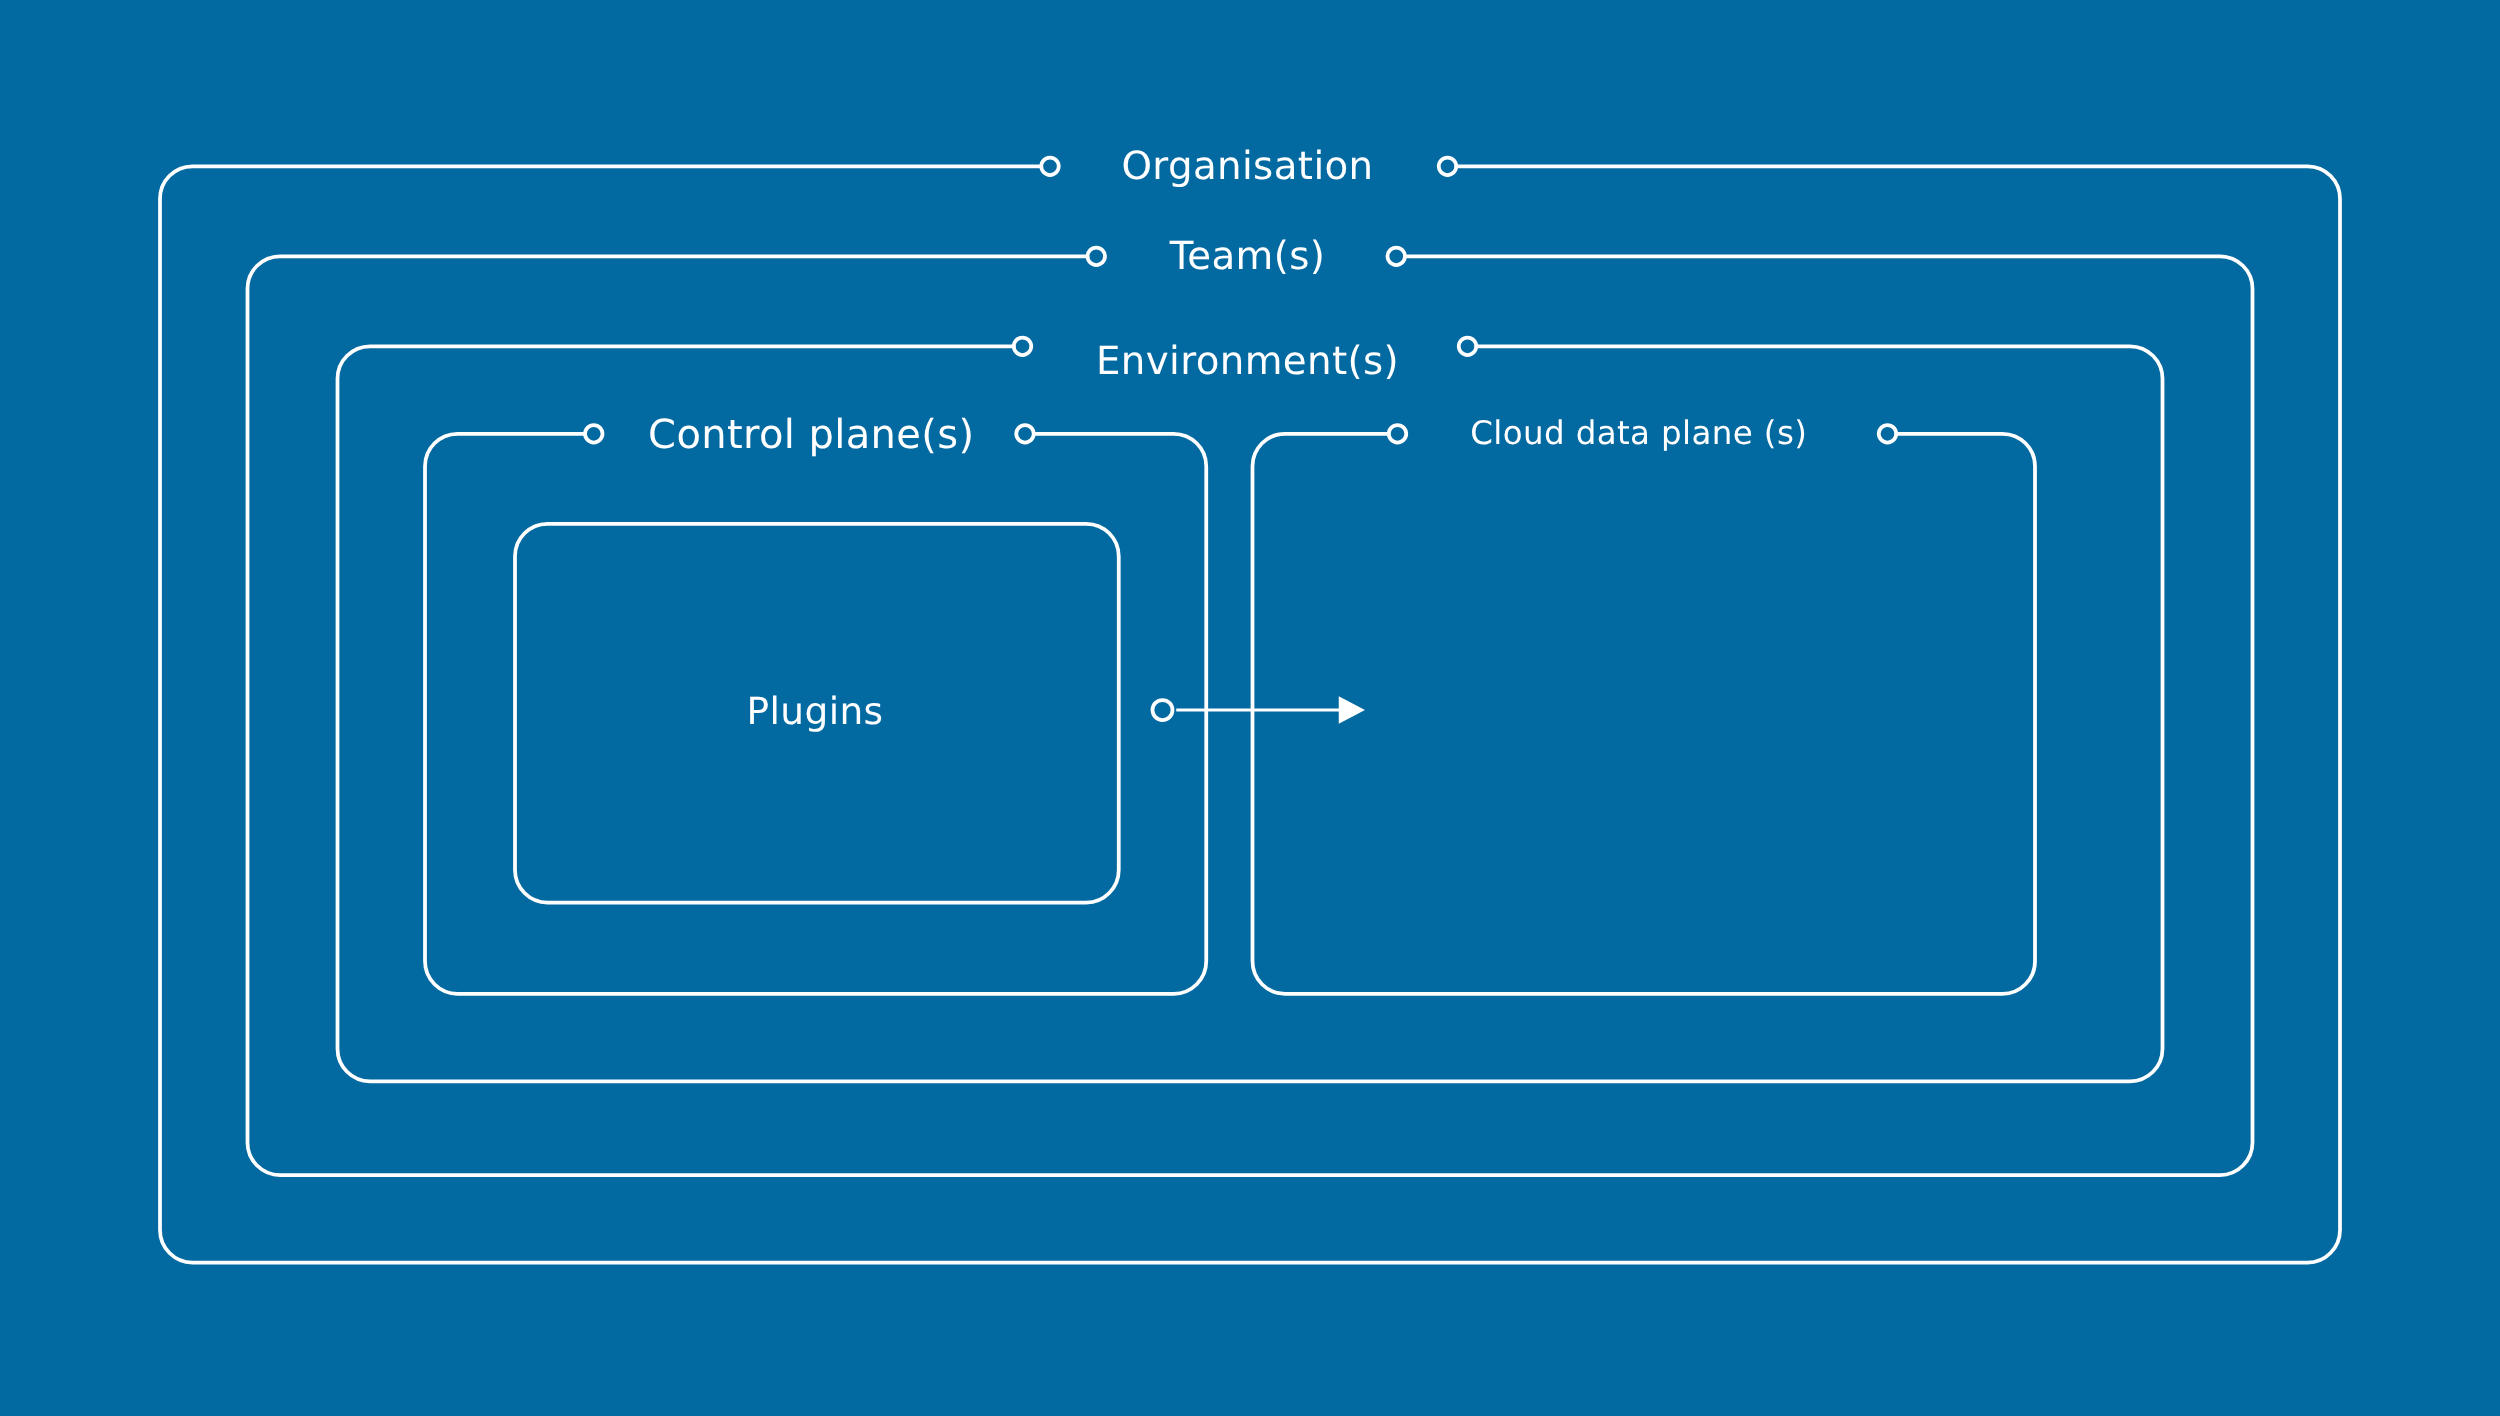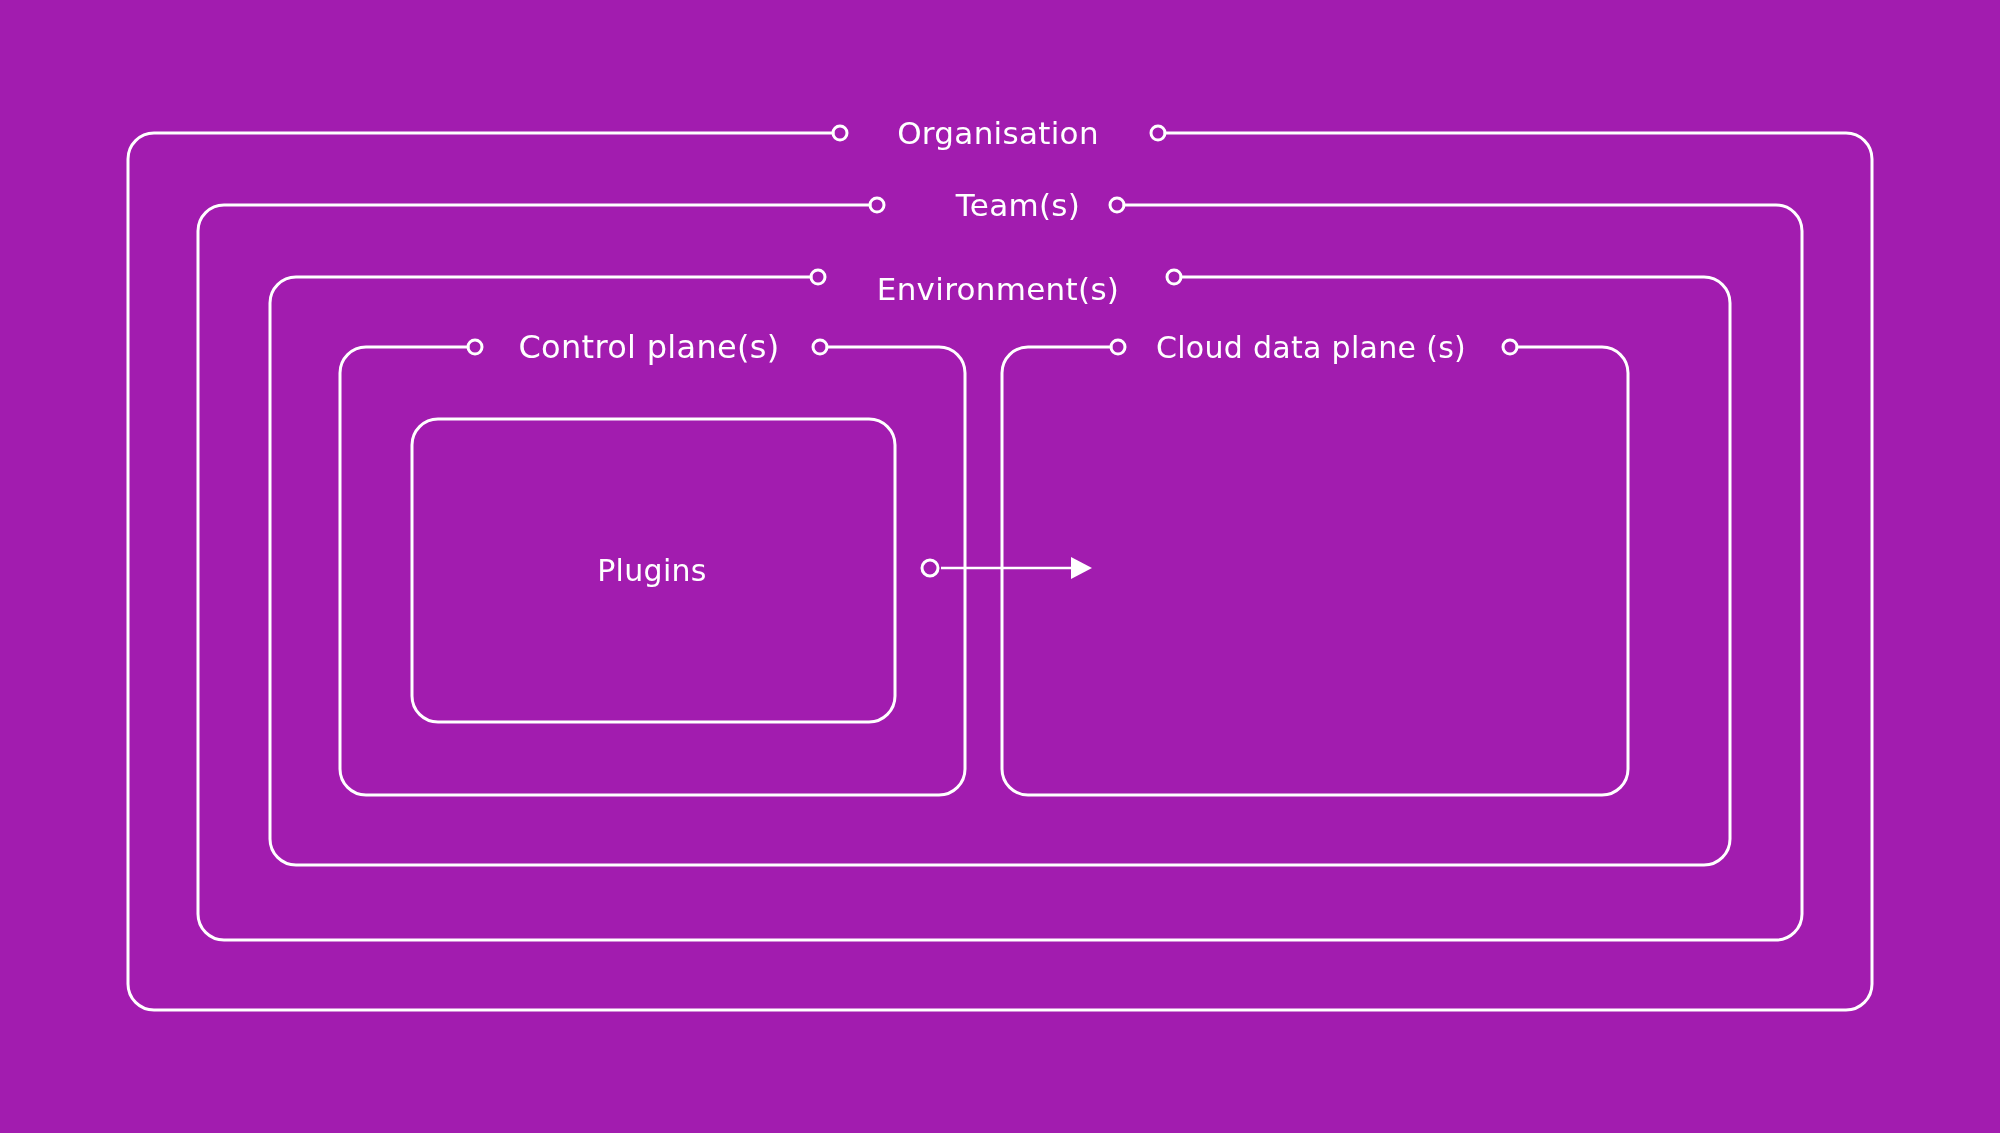--- a/index.html
+++ b/index.html
@@ -10,21 +10,21 @@
   body {
     width: 2000px;
     height: 1133px;
     overflow: hidden;
     font-family: "DejaVu Sans", sans-serif;
   }
   #diagram-root {
     position: relative;
     width: 2000px;
     height: 1133px;
-    background: #a21caf;
+    background: #0369a1;
   }
   svg#diagram-svg {
     position: absolute;
     top: 0;
     left: 0;
     width: 2000px;
     height: 1133px;
     display: block;
   }
   .box-path {
@@ -54,21 +54,21 @@
     color: #ffffff;
     white-space: nowrap;
     font-family: "DejaVu Sans", sans-serif;
     font-weight: 400;
     letter-spacing: 0.3px;
   }
   .lbl-organisation { font-size: 31px; }
   .lbl-teams { font-size: 31px; }
   .lbl-environments { font-size: 31px; }
   .lbl-control-plane { font-size: 32px; }
-  .lbl-cloud-data-plane { font-size: 30px; }
+  .lbl-cloud-data-plane { font-size: 26px; }
   .lbl-plugins { font-size: 30px; }
 </style>
 </head>
 <body>
 
 <div id="diagram-root">
 
   <svg id="diagram-svg" viewBox="0 0 2000 1133">
 
     <path class="box-path" id="path-organisation" d="M 833 133 L 154 133 A 26 26 0 0 0 128 159 L 128 984 A 26 26 0 0 0 154 1010 L 1846 1010 A 26 26 0 0 0 1872 984 L 1872 159 A 26 26 0 0 0 1846 133 L 1165 133"></path>
@@ -93,19 +93,19 @@
 
     <path class="box-path" id="path-plugins" d="M 438 419 L 869 419 A 26 26 0 0 1 895 445 L 895 696 A 26 26 0 0 1 869 722 L 438 722 A 26 26 0 0 1 412 696 L 412 445 A 26 26 0 0 1 438 419 Z"></path>
 
     <circle class="node-circle" id="flow-circle" cx="930" cy="568" r="8"></circle>
     <line class="flow-line" id="flow-line" x1="941" y1="568" x2="1075" y2="568"></line>
     <polygon class="flow-head" id="flow-head" points="1071,557 1092,568 1071,579"></polygon>
 
   </svg>
 
   <div class="diagram-label lbl-organisation" id="label-organisation" style="left: 998px; top: 133px;">Organisation</div>
-  <div class="diagram-label lbl-teams" id="label-teams" style="left: 998px; top: 205px; margin-left: 20px;">Team(s)</div>
+  <div class="diagram-label lbl-teams" id="label-teams" style="left: 998px; top: 205px;">Team(s)</div>
   <div class="diagram-label lbl-environments" id="label-environments" style="left: 998px; top: 289px;">Environment(s)</div>
   <div class="diagram-label lbl-control-plane" id="label-control-plane" style="left: 649px; top: 347px;">Control plane(s)</div>
   <div class="diagram-label lbl-cloud-data-plane" id="label-cloud-data-plane" style="left: 1311px; top: 347px;">Cloud data plane (s)</div>
   <div class="diagram-label lbl-plugins" id="label-plugins" style="left: 652px; top: 570px; text-align: right;">Plugins</div>
 
 </div>
 
 </body></html>

